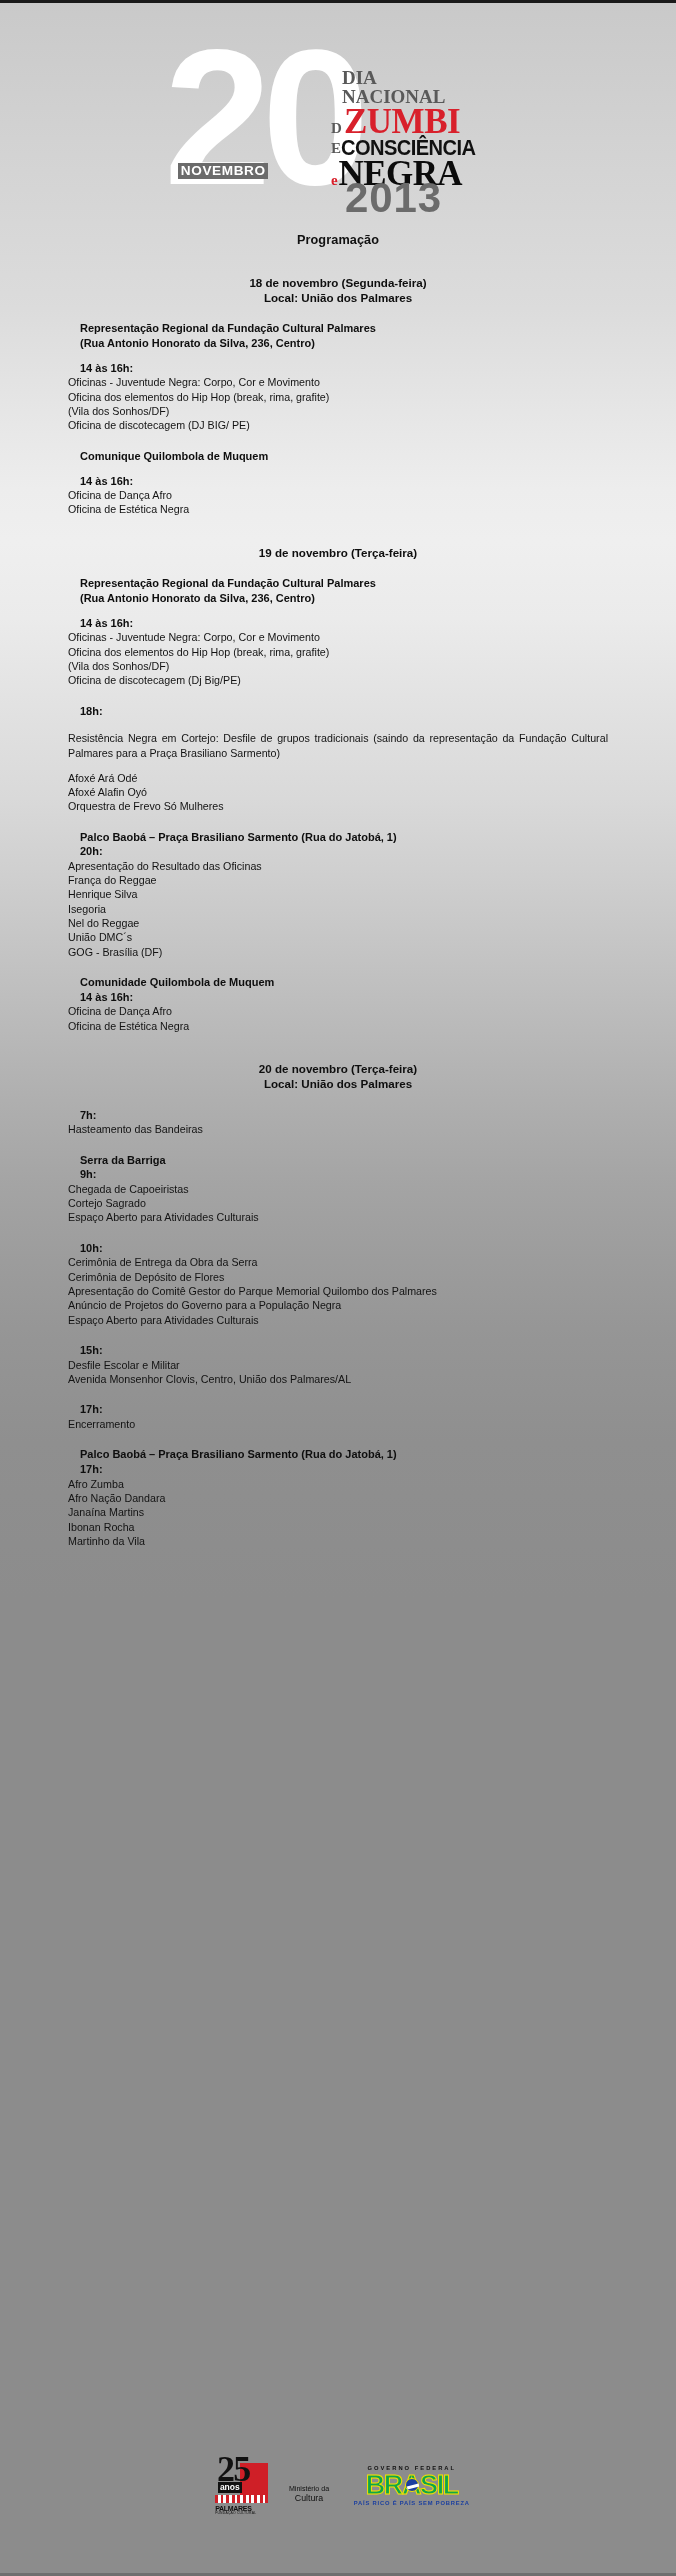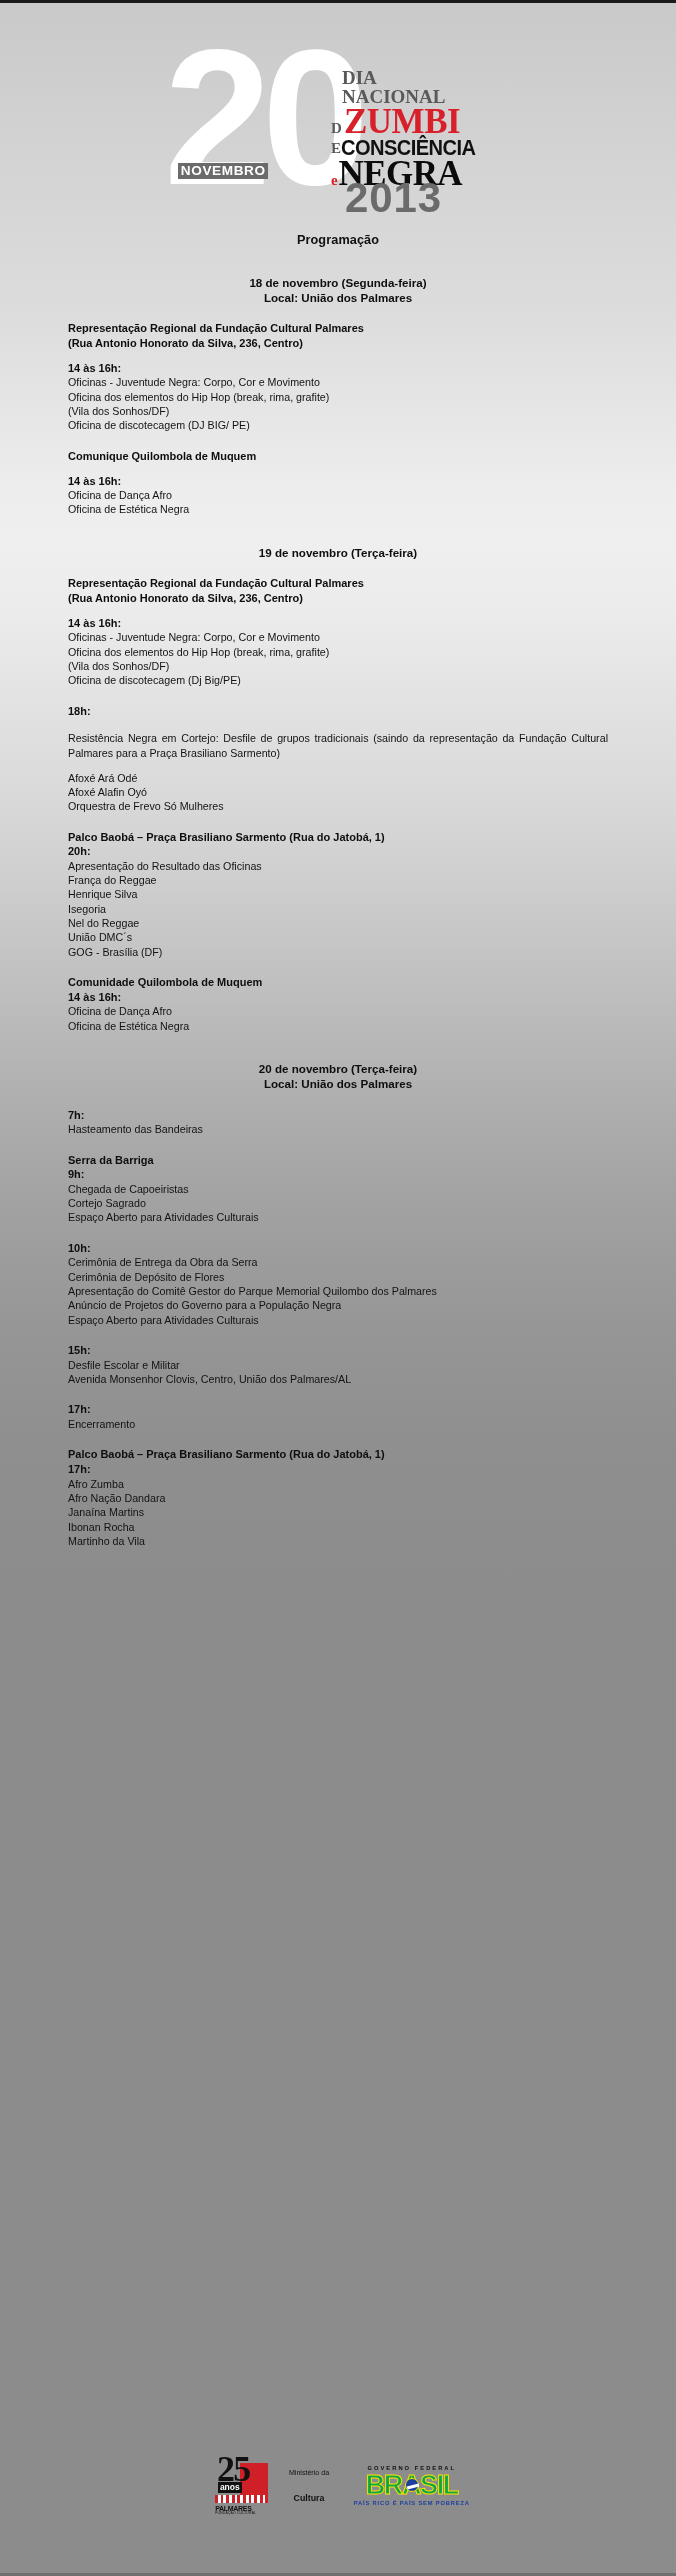--- a/index.html
+++ b/index.html
@@ -157,20 +157,21 @@
     font-weight: 700;
     font-size: 11.6px;
     color: #0e0e0e;
     line-height: 1.32;
   }
   .bold {
     font-weight: 700;
     font-size: 11px;
     color: #0e0e0e;
     line-height: 1.33;
+    margin-left: 12px;
   }
   .norm {
     font-weight: 400;
     font-size: 10.7px;
     color: #131313;
     line-height: 1.34;
   }
   .just {
     font-weight: 400;
     font-size: 10.7px;
@@ -251,21 +252,21 @@
   }
   .logo-minc {
     text-align: center;
     line-height: 1.12;
     padding-bottom: 11.3px;
   }
   .logo-minc .l1 {
     font-size: 7.1px; color: #111; font-weight: 400;
   }
   .logo-minc .l2 {
-    font-size: 8.8px; color: #111; font-weight: 700; margin-top: 16px;
+    font-size: 8.8px; color: #111; font-weight: 400;
   }
   .logo-brasil {
     width: 124px;
     padding-bottom: 7.5px;
   }
   .logo-brasil .gf {
     font-family: "Liberation Sans", sans-serif;
     font-size: 5.8px;
     font-weight: 700;
     letter-spacing: 2px;

